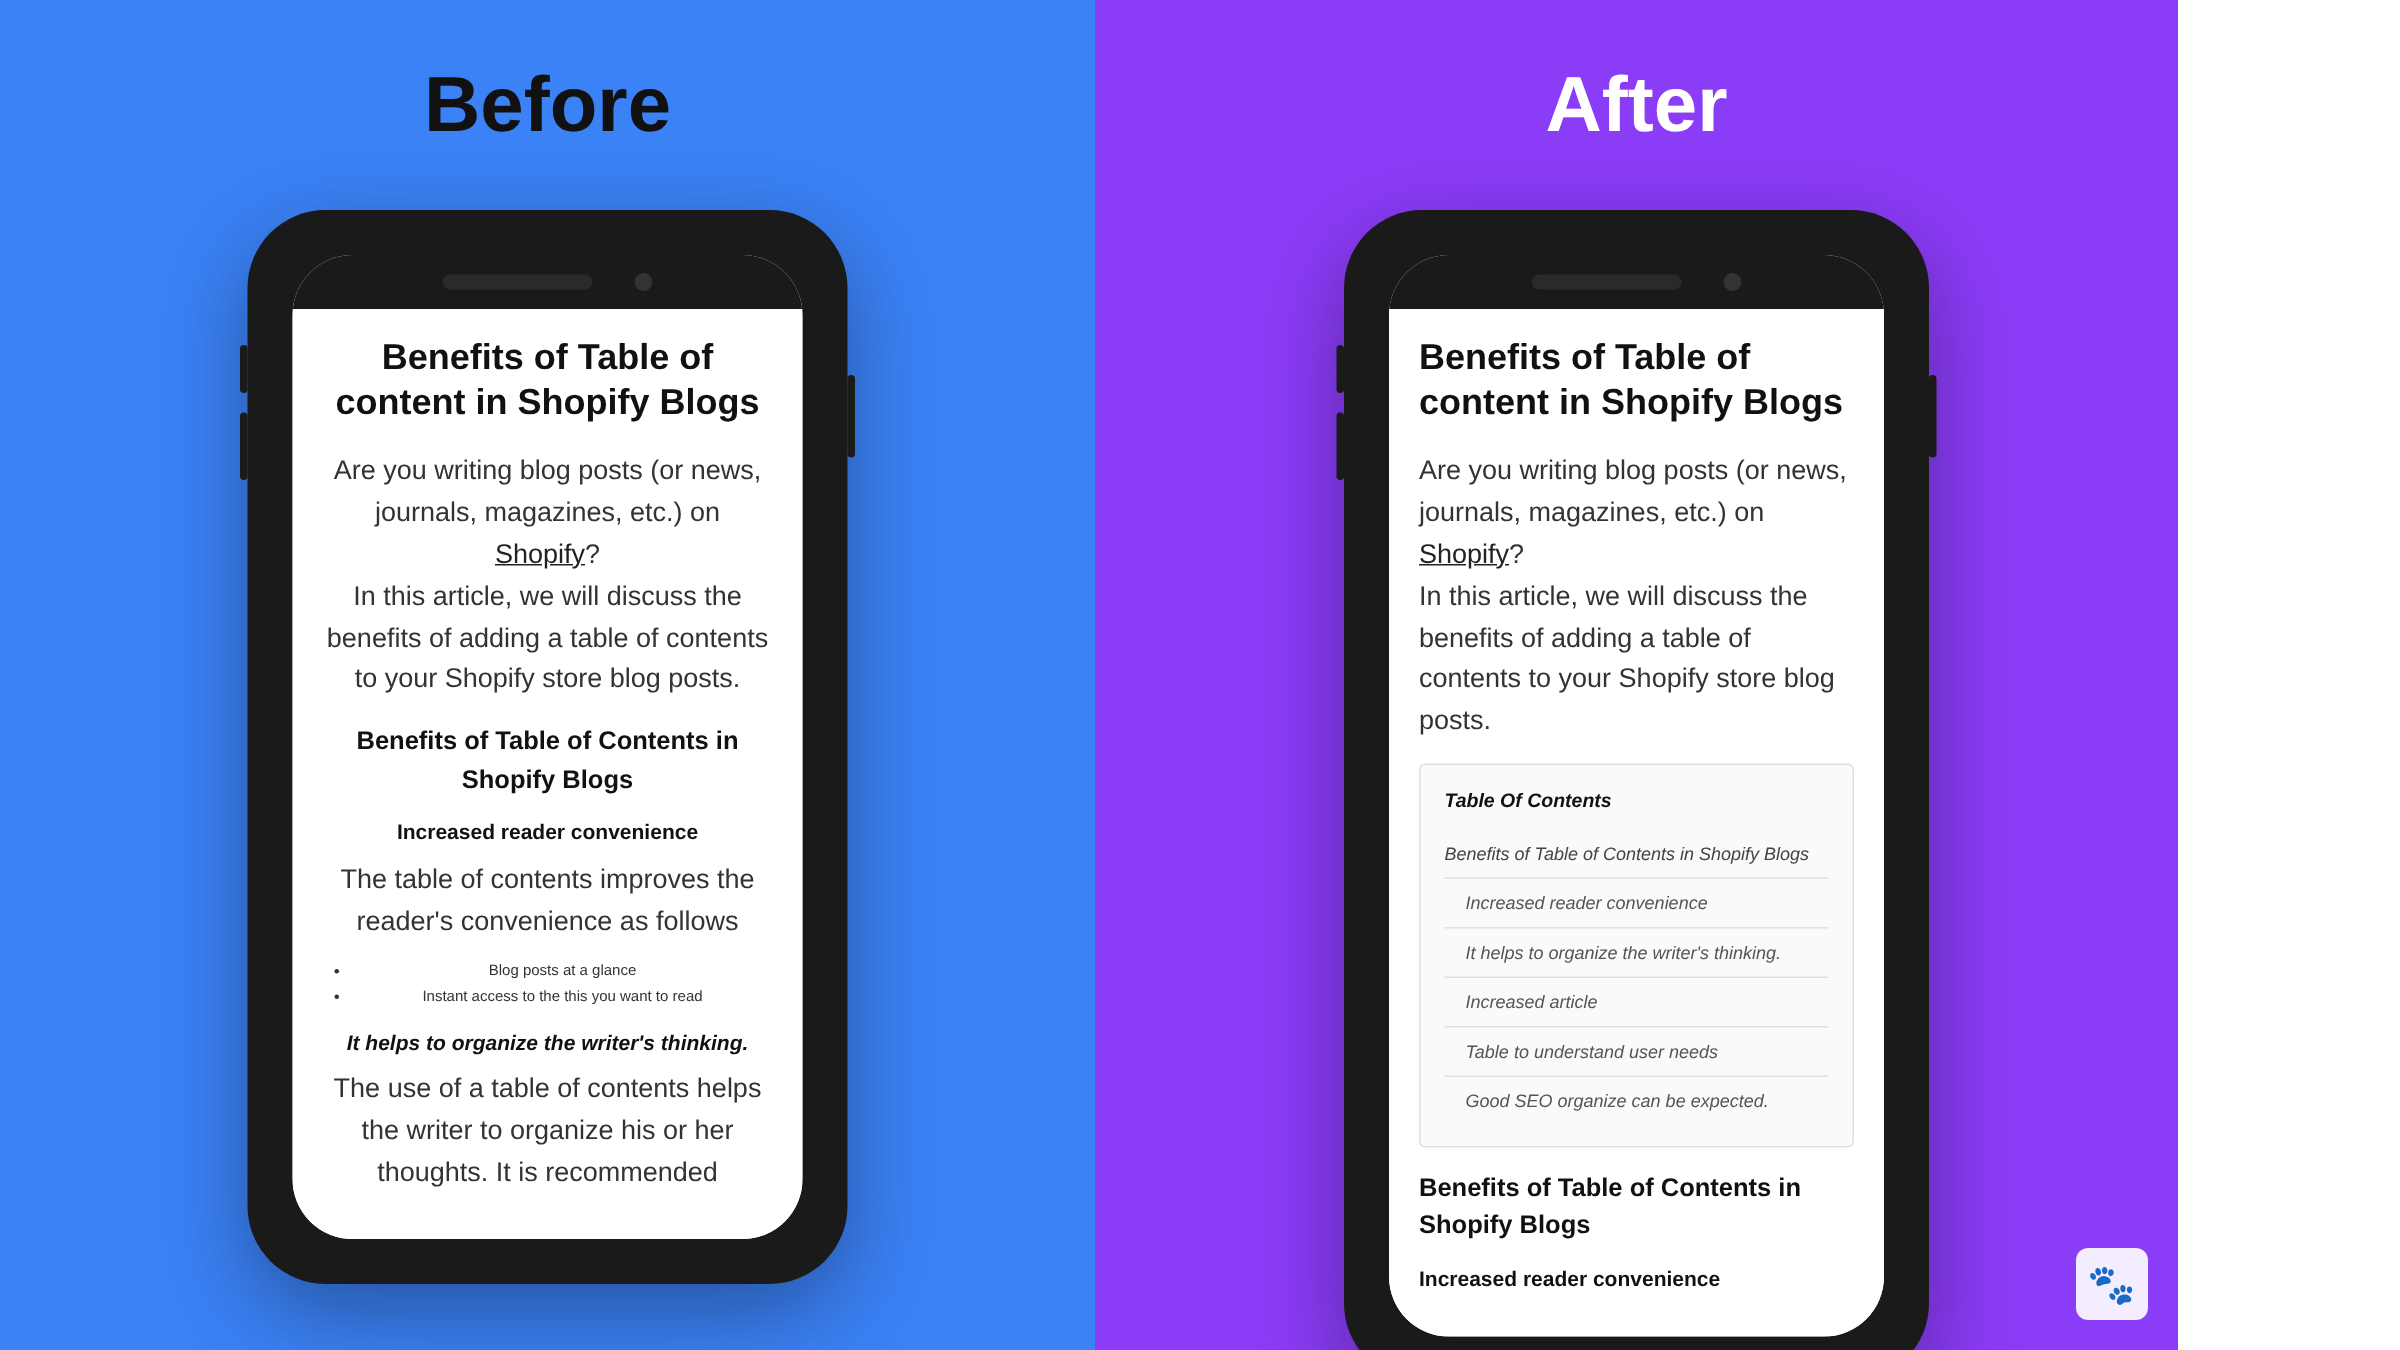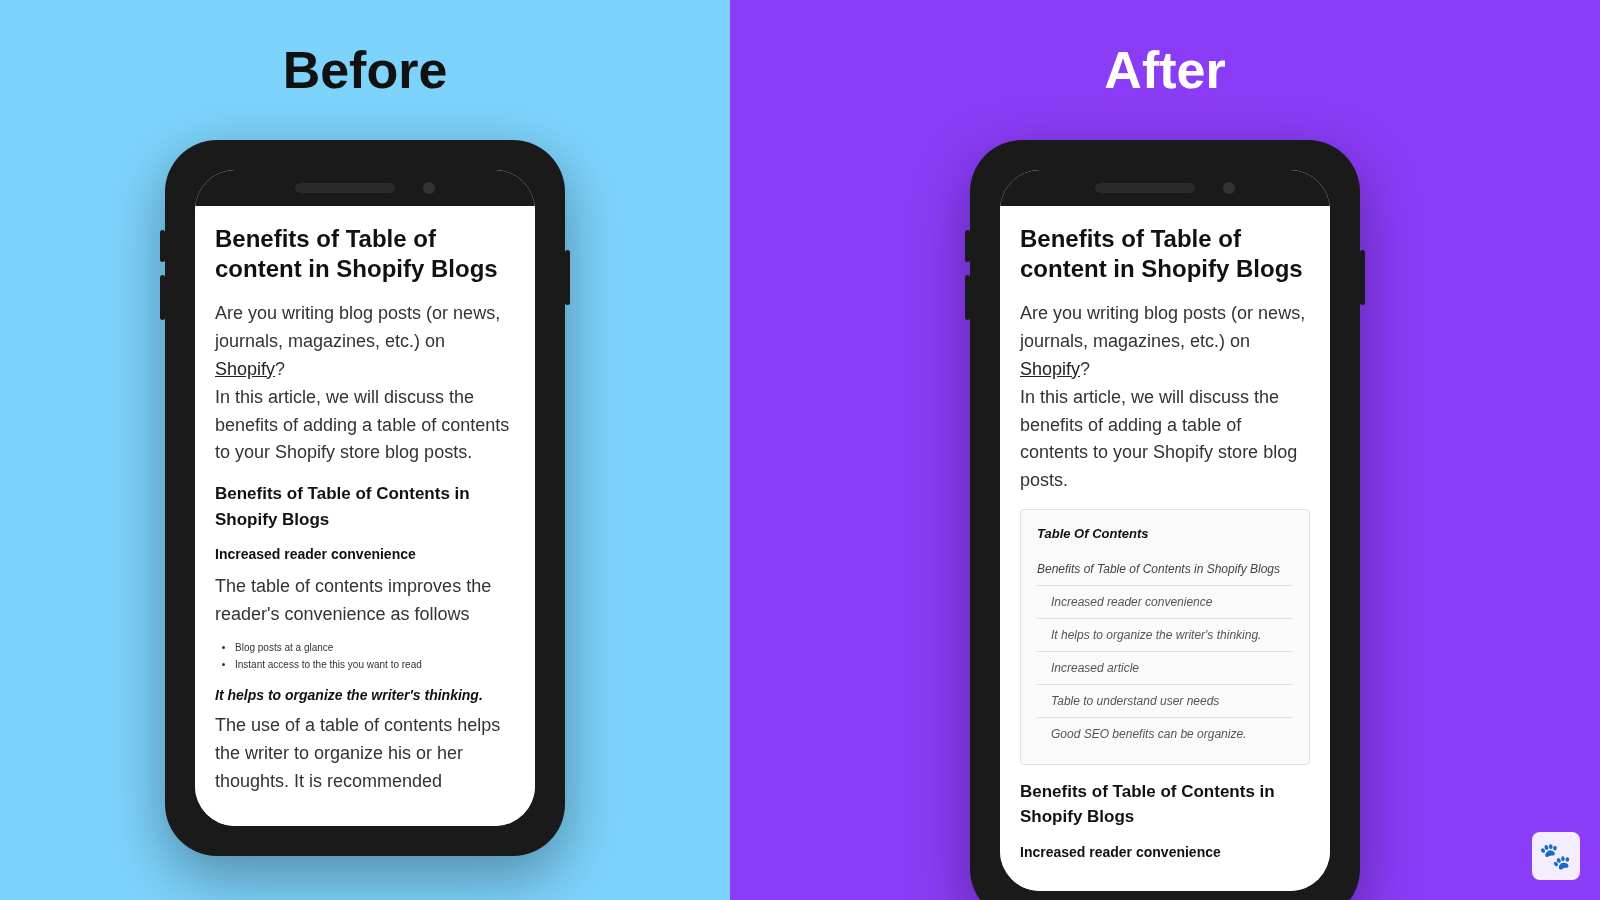--- a/index.html
+++ b/index.html
@@ -8,30 +8,31 @@
       height: 900px;
       display: flex;
       font-family: -apple-system, BlinkMacSystemFont, 'Segoe UI', Arial, sans-serif;
       overflow: hidden;
     }
 
     
     .left-panel {
       width: 730px;
       height: 900px;
-      background: #7dd3fc;
+      background: #3b82f6;
       display: flex;
       flex-direction: column;
       align-items: center;
       position: relative;
+      text-align: center;
     }
 
     
     .right-panel {
-      width: 870px;
+      width: 722px;
       height: 900px;
       background: #8B3CF7;
       display: flex;
       flex-direction: column;
       align-items: center;
       position: relative;
     }
 
     .panel-title {
       font-size: 52px;
@@ -323,21 +324,21 @@
           <div class="toc-item-sub">
             <span>It helps to organize the writer's thinking.</span>
           </div>
           <div class="toc-item-sub">
             <span>Increased article</span>
           </div>
           <div class="toc-item-sub">
             <span>Table to understand user needs</span>
           </div>
           <div class="toc-item-sub">
-            <span>Good SEO benefits can be organize.</span>
+            <span>Good SEO organize can be expected.</span>
           </div>
         </div>
 
         <h2 class="screen-h2">Benefits of Table of Contents in Shopify Blogs</h2>
         <h3 class="screen-h3">Increased reader convenience</h3>
       </div>
     </div>
   </div>
 
   <div class="watermark">

